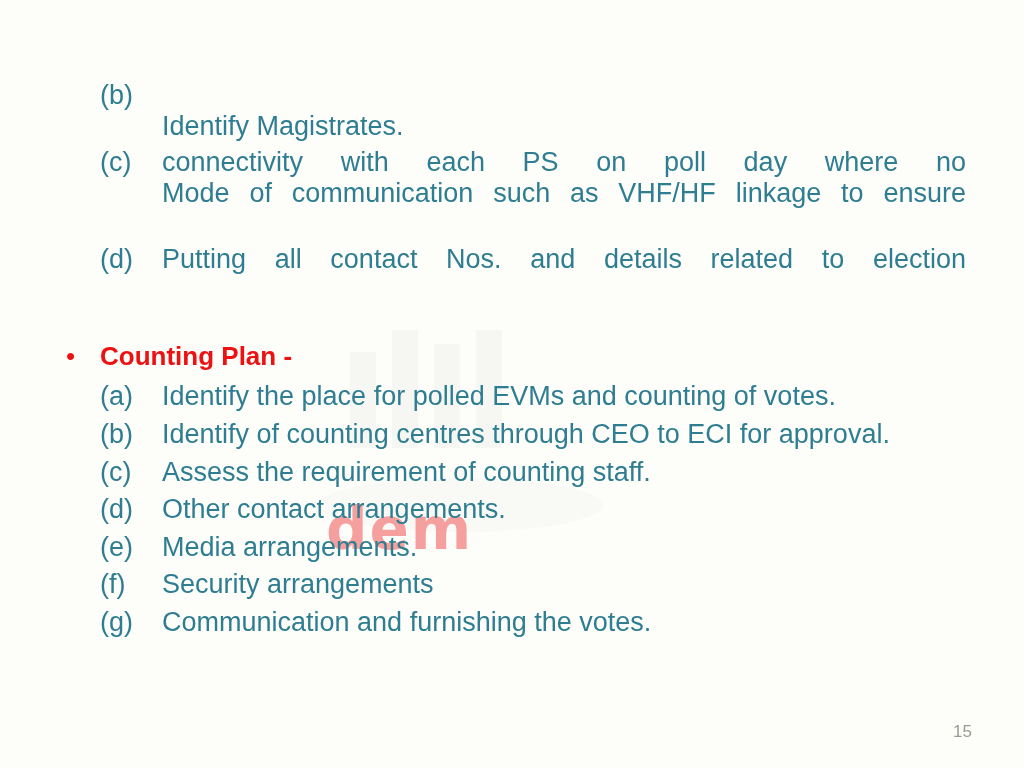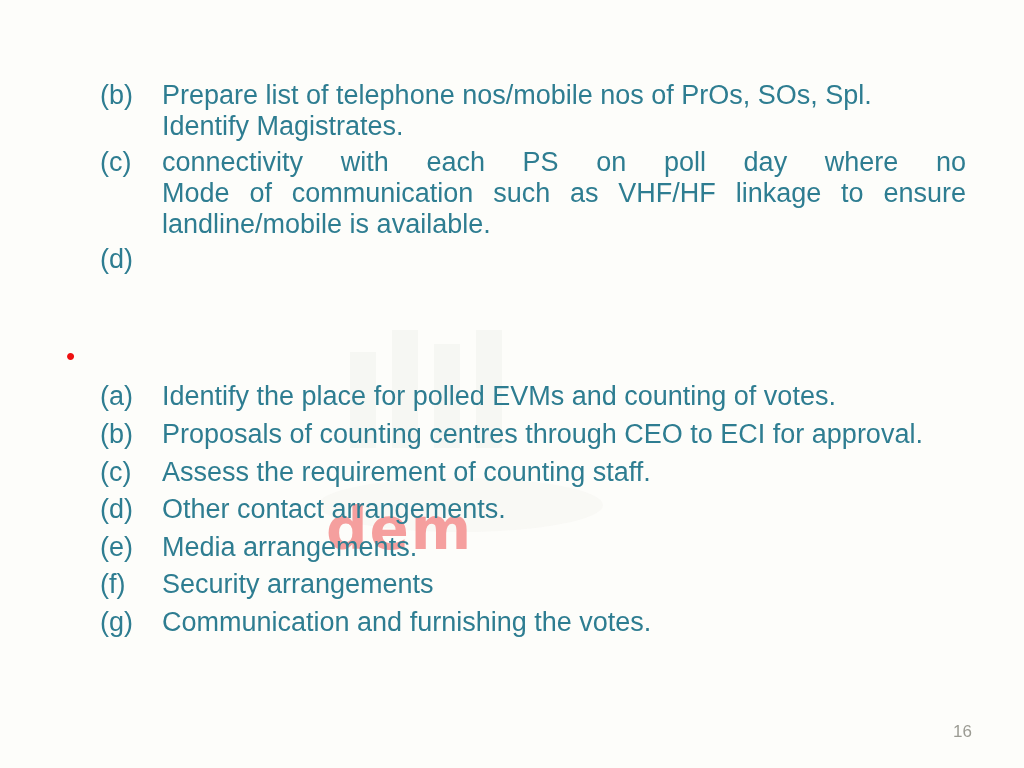--- a/index.html
+++ b/index.html
@@ -172,52 +172,53 @@
     </div>
     <div class="swoosh"></div>
     <div class="wm-text">dem</div>
   </div>
 
   <div id="content">
 
     <div class="block item" style="left:100px; top:80px; width:866px;">
       <div class="label">(b)</div>
       <div class="body">
-        <span>Prepare list of telephone nos/mobile nos of PrOs, SOs, Spl.</span><br>
+        <br>
         <span>Identify Magistrates.</span>
       </div>
     </div>
 
     <div class="block item" style="left:100px; top:147px; width:866px;">
       <div class="label">(c)</div>
       <div class="body justify">
         <span class="jline">connectivity with each PS on poll day where no</span>
         <span class="jline">Mode of communication such as VHF/HF linkage to ensure</span>
-        <span class="lastline">landline/mobile is available.</span>
       </div>
     </div>
 
     <div class="block item" style="left:100px; top:244px; width:866px;">
       <div class="label">(d)</div>
       <div class="body justify">
+        <span class="jline">Putting all contact Nos. and details related to election</span>
       </div>
     </div>
 
     <div class="block bullet-row" style="left:56px; top:341px; width:900px;">
       <div class="dot">•</div>
+      <div class="heading">Counting Plan -</div>
     </div>
 
     <div class="block item" style="left:100px; top:381px; width:880px;">
       <div class="label">(a)</div>
       <div class="body">Identify the place for polled EVMs and counting of votes.</div>
     </div>
 
     <div class="block item" style="left:100px; top:419px; width:880px;">
       <div class="label">(b)</div>
-      <div class="body">Proposals of counting centres through CEO to ECI for approval.</div>
+      <div class="body">Identify of counting centres through CEO to ECI for approval.</div>
     </div>
 
     <div class="block item" style="left:100px; top:457px; width:880px;">
       <div class="label">(c)</div>
       <div class="body">Assess the requirement of counting staff.</div>
     </div>
 
     <div class="block item" style="left:100px; top:494px; width:880px;">
       <div class="label">(d)</div>
       <div class="body">Other contact arrangements.</div>
@@ -233,15 +234,15 @@
       <div class="body">Security arrangements</div>
     </div>
 
     <div class="block item" style="left:100px; top:607px; width:880px;">
       <div class="label">(g)</div>
       <div class="body">Communication and furnishing the votes.</div>
     </div>
 
   </div>
 
-  <div id="page-number">16</div>
+  <div id="page-number">15</div>
 
 </div>
 
 </body></html>

